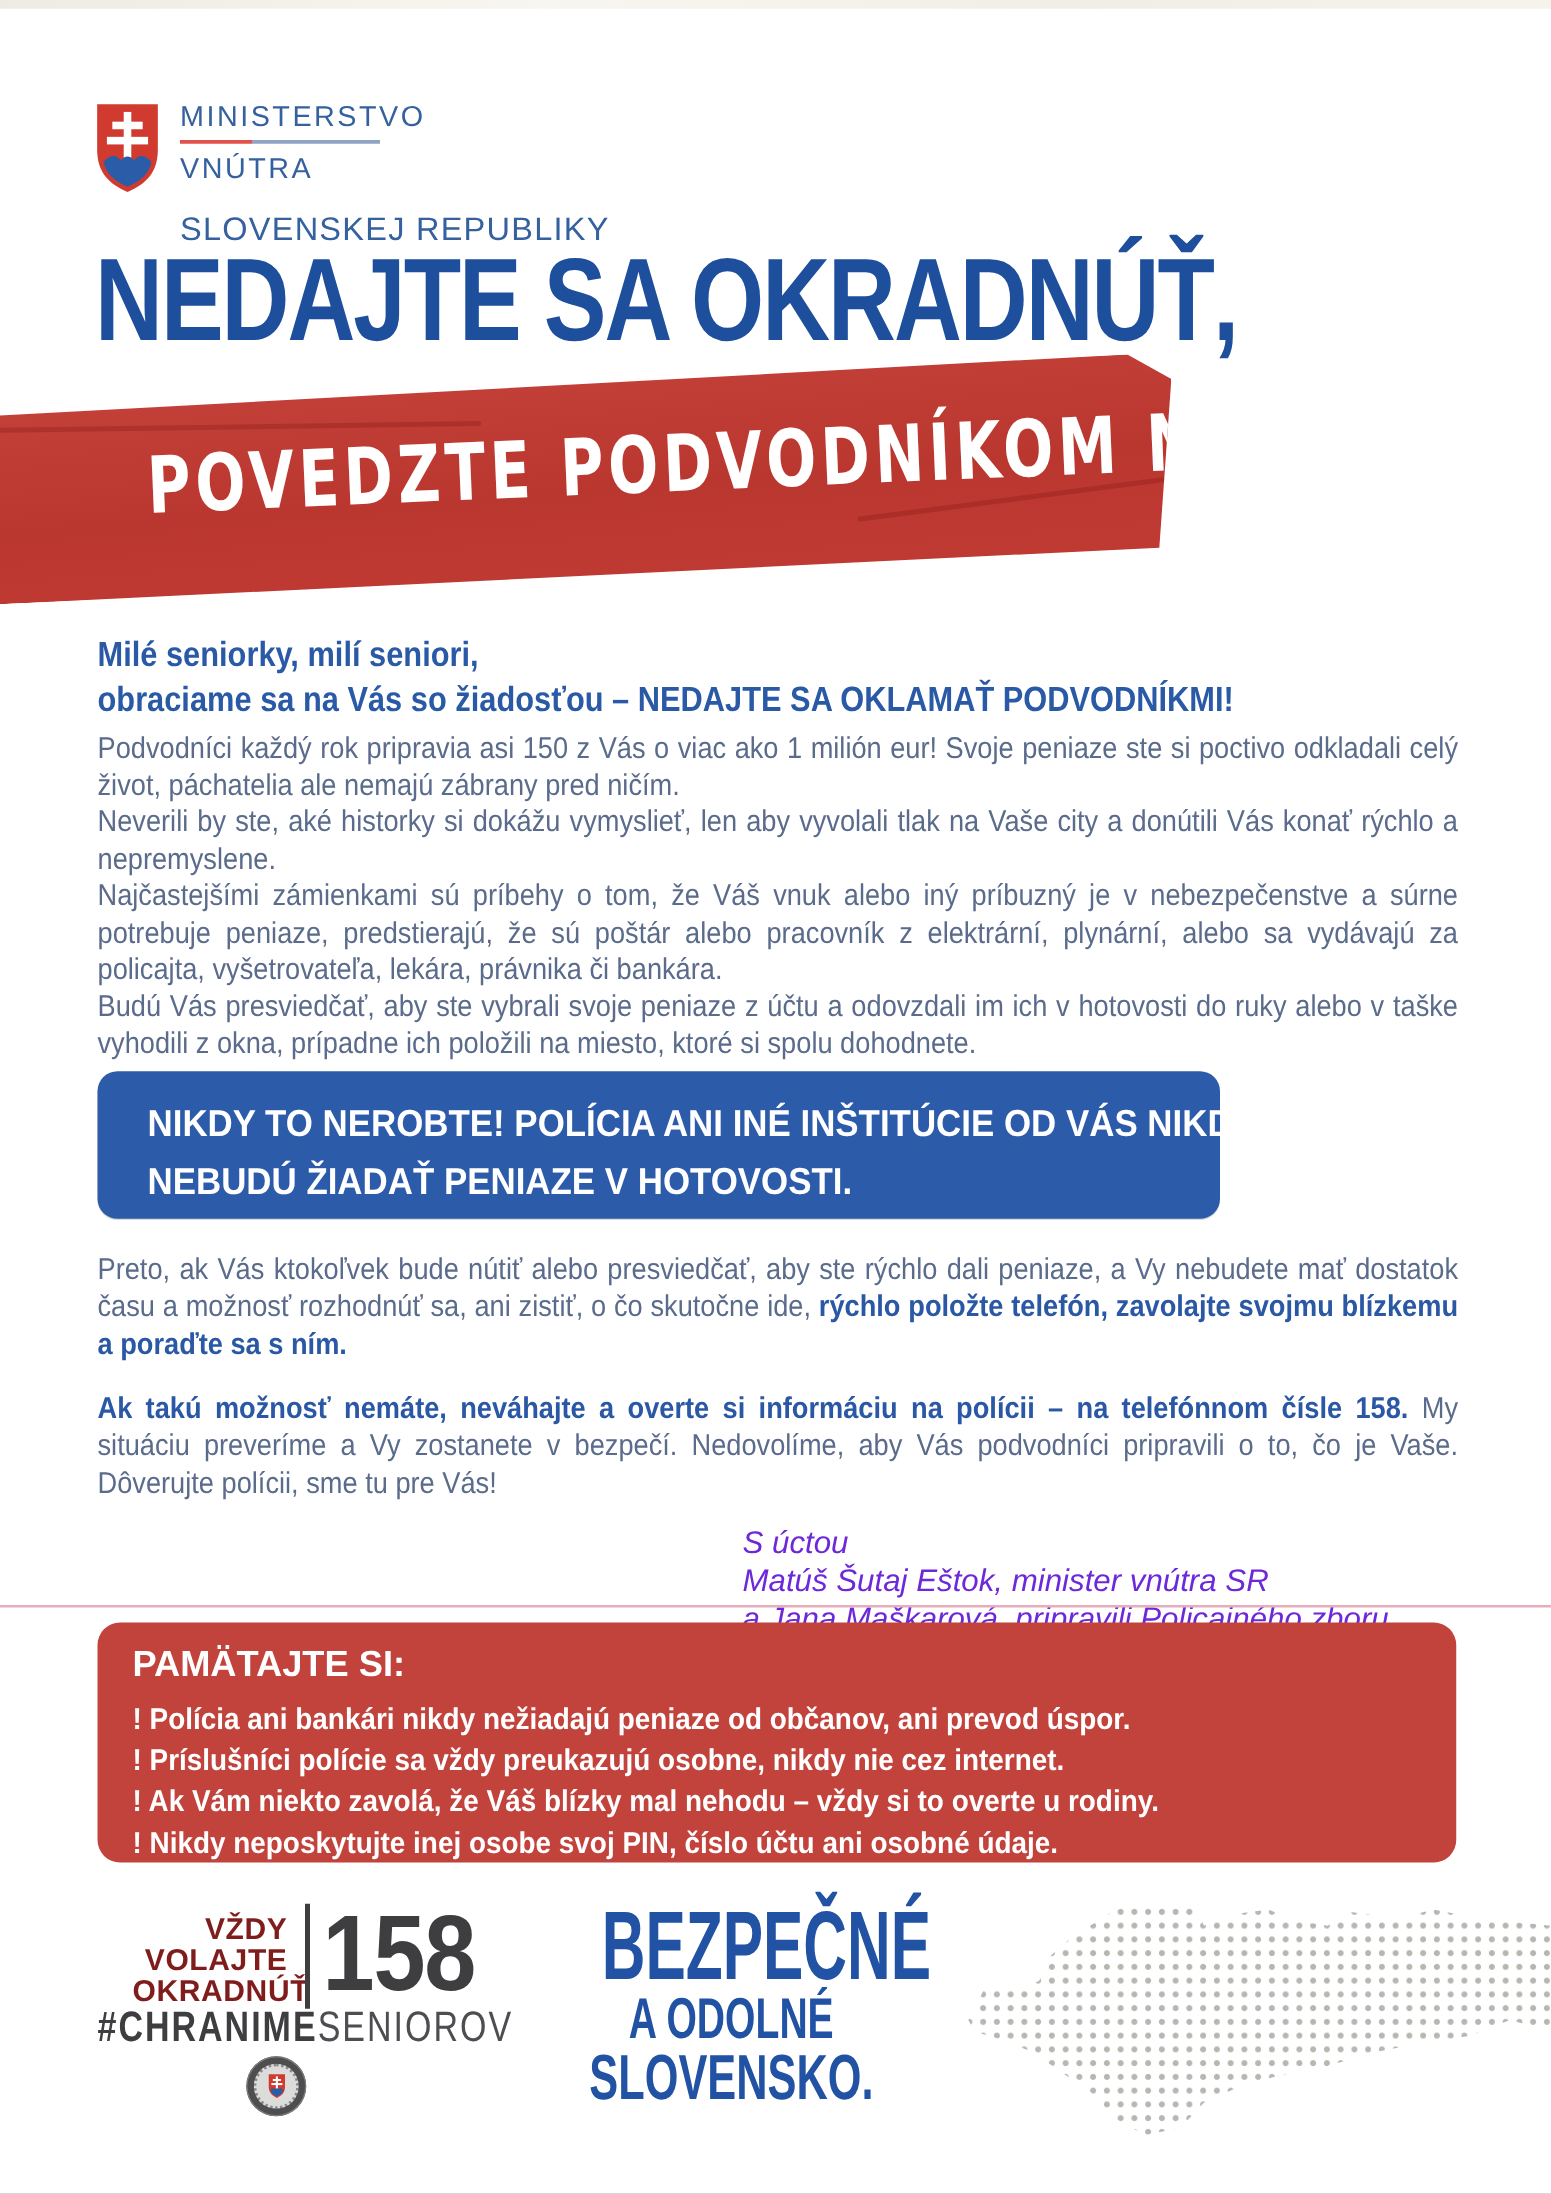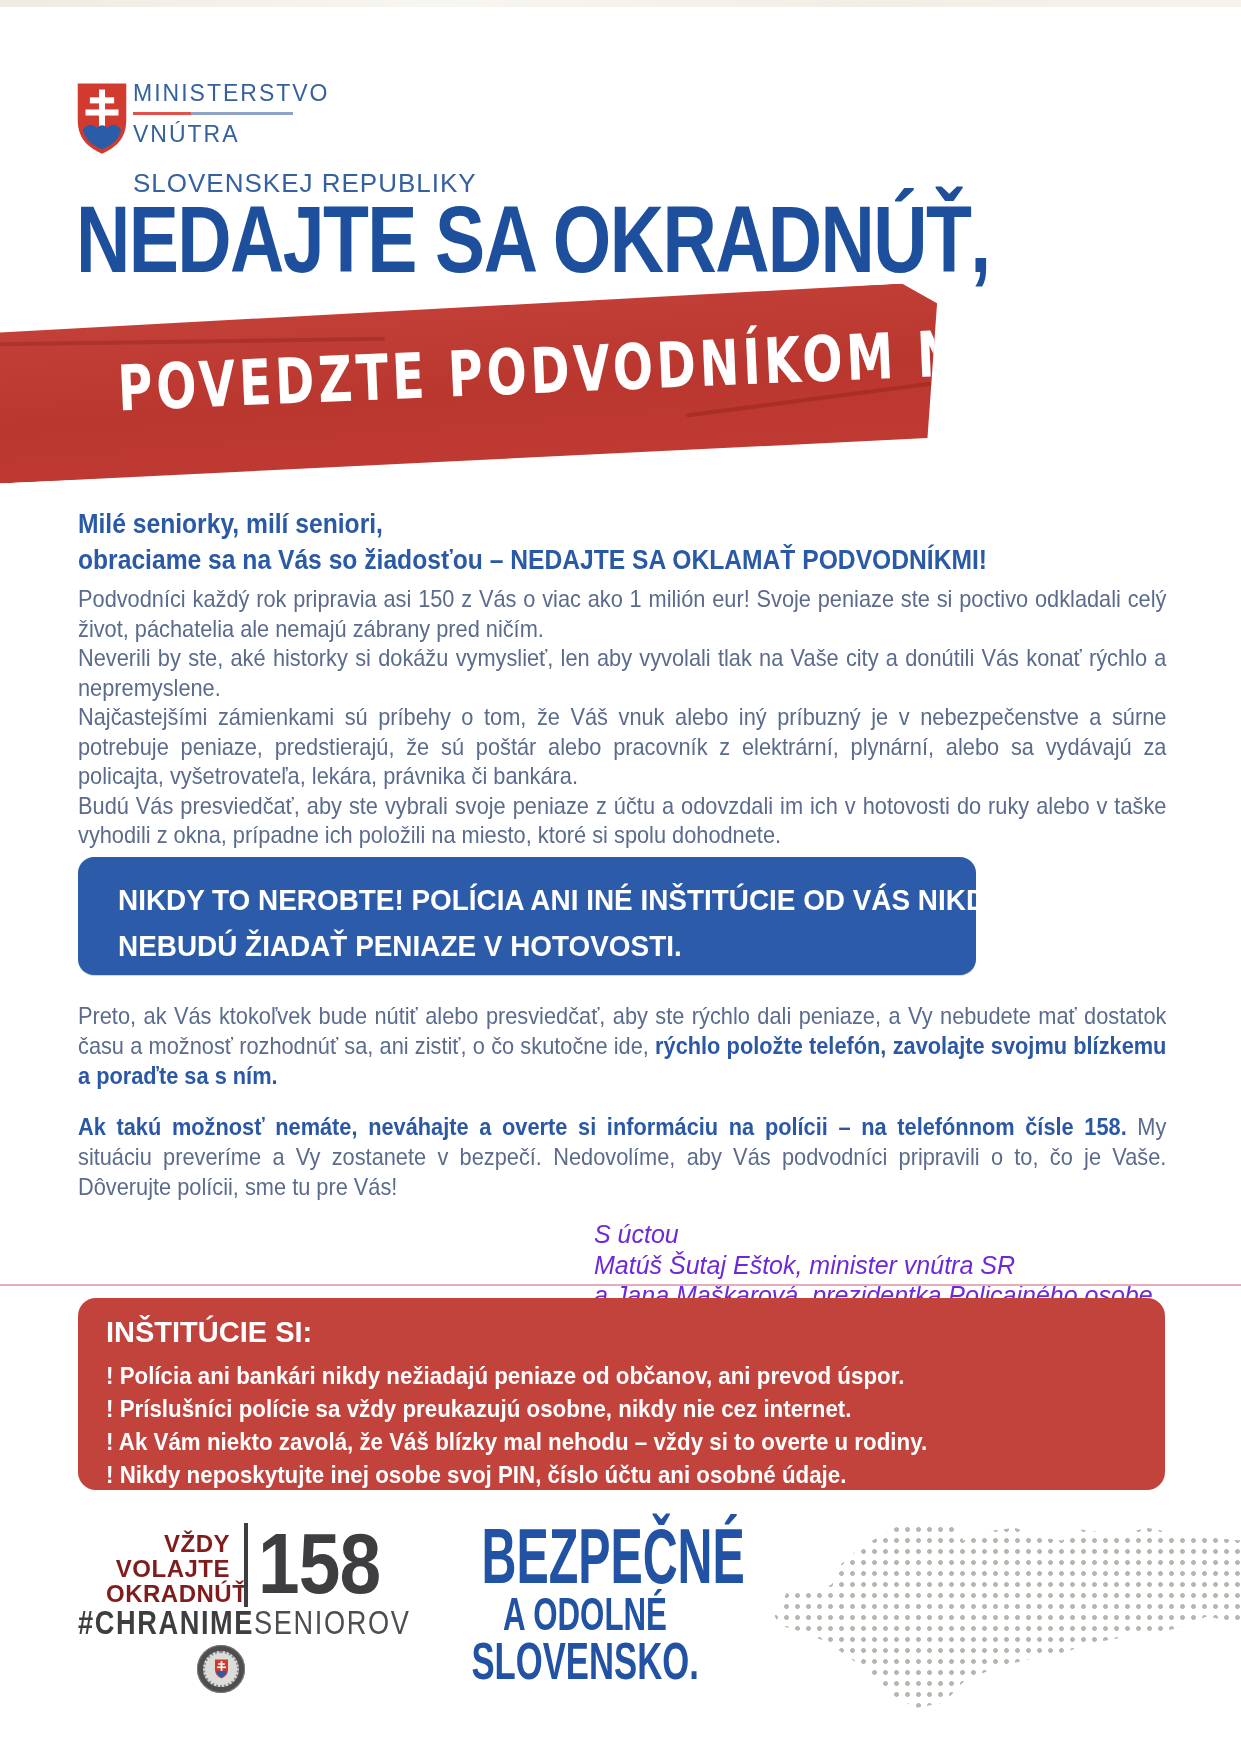--- a/index.html
+++ b/index.html
@@ -7,21 +7,21 @@
   .page {
     position:relative; width:1241px; height:1755px; background:#ffffff;
     overflow:hidden; font-family:"Liberation Sans", sans-serif; margin:0 auto;
   }
   .scan-edge {
     position:absolute; top:0; left:0; width:100%; height:7px;
     background:linear-gradient(to right,#eeebe2,#f8f6f0 35%,#f1eee6 70%,#f5f3ec);
   }
 
   
-  .logo { position:absolute; left:76px; top:76px; display:flex; gap:5px; }
+  .logo { position:absolute; left:76px; top:76px; display:flex; gap:16px; }
   .logo-shield svg { width:52px; height:86px; display:block; }
   .logo-text { padding-top:4px; color:#35619e; }
   .logo-line1 { font-size:23px; letter-spacing:2px; font-weight:500; }
   .logo-underline { width:160px; height:3px; margin:5px 0 6px;
     background:linear-gradient(to right,#e0524a 0 36%,#8fa3c4 36% 100%); }
   .logo-line2 { font-size:23px; letter-spacing:2px; margin-bottom:20px; }
   .logo-line3 { font-size:26px; letter-spacing:1px; }
 
   
   .title {
@@ -172,27 +172,27 @@
     <div class="bline">NEBUDÚ ŽIADAŤ PENIAZE V HOTOVOSTI.</div>
   </div>
 
   <p class="p5"><span>Preto, ak Vás ktokoľvek bude nútiť alebo presviedčať, aby ste rýchlo dali peniaze, a Vy nebudete mať dostatok času a možnosť rozhodnúť sa, ani zistiť, o čo skutočne ide, </span><span class="inline-bold">rýchlo položte telefón, zavolajte svojmu blízkemu a poraďte sa s ním.</span></p>
 
   <p class="p6"><span class="inline-bold">Ak takú možnosť nemáte, neváhajte a overte si informáciu na polícii – na telefónnom čísle 158.</span><span> My situáciu preveríme a Vy zostanete v bezpečí. Nedovolíme, aby Vás podvodníci pripravili o to, čo je Vaše. Dôverujte polícii, sme tu pre Vás!</span></p>
 
   <div class="signature">
     <div>S úctou</div>
     <div>Matúš Šutaj Eštok, minister vnútra SR</div>
-    <div>a Jana Maškarová, prezidentka Policajného osobe</div>
+    <div>a Jana Maškarová, pripravili Policajného zboru</div>
   </div>
 
   <div class="rule"></div>
 
   <div class="redbox">
-    <div class="redbox-title">INŠTITÚCIE SI:</div>
+    <div class="redbox-title">PAMÄTAJTE SI:</div>
     <div class="redbox-item">! Polícia ani bankári nikdy nežiadajú peniaze od občanov, ani prevod úspor.</div>
     <div class="redbox-item">! Príslušníci polície sa vždy preukazujú osobne, nikdy nie cez internet.</div>
     <div class="redbox-item">! Ak Vám niekto zavolá, že Váš blízky mal nehodu – vždy si to overte u rodiny.</div>
     <div class="redbox-item">! Nikdy neposkytujte inej osobe svoj PIN, číslo účtu ani osobné údaje.</div>
   </div>
 
   <div class="call">
     <div>VŽDY</div>
     <div>VOLAJTE</div>
     <div>OKRADNÚŤ</div>

